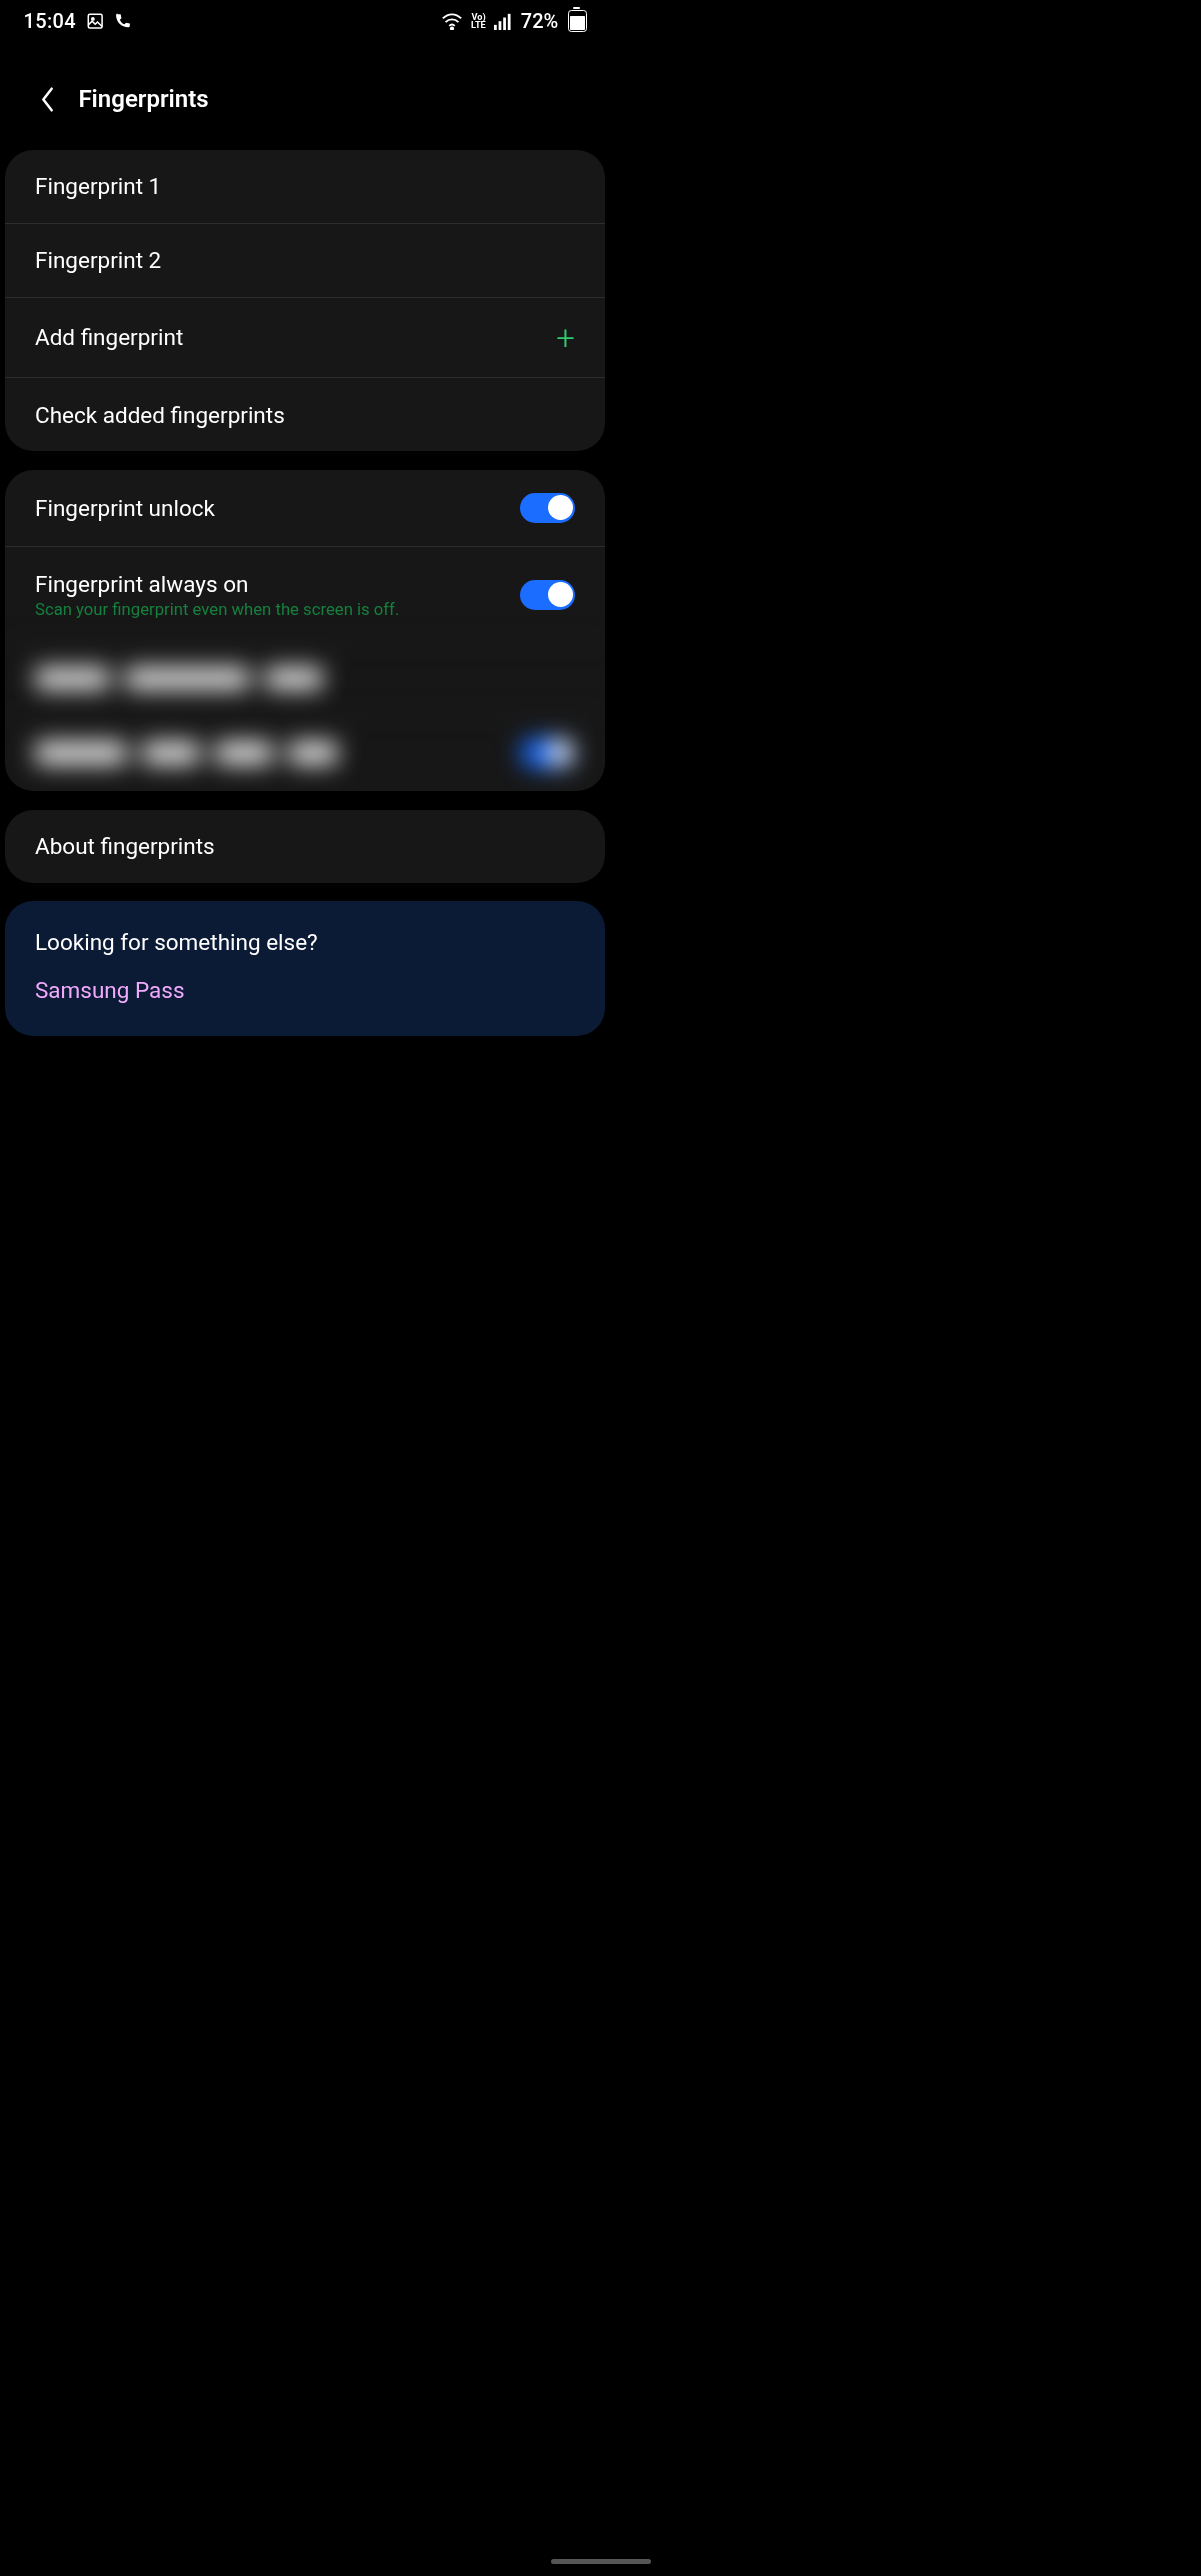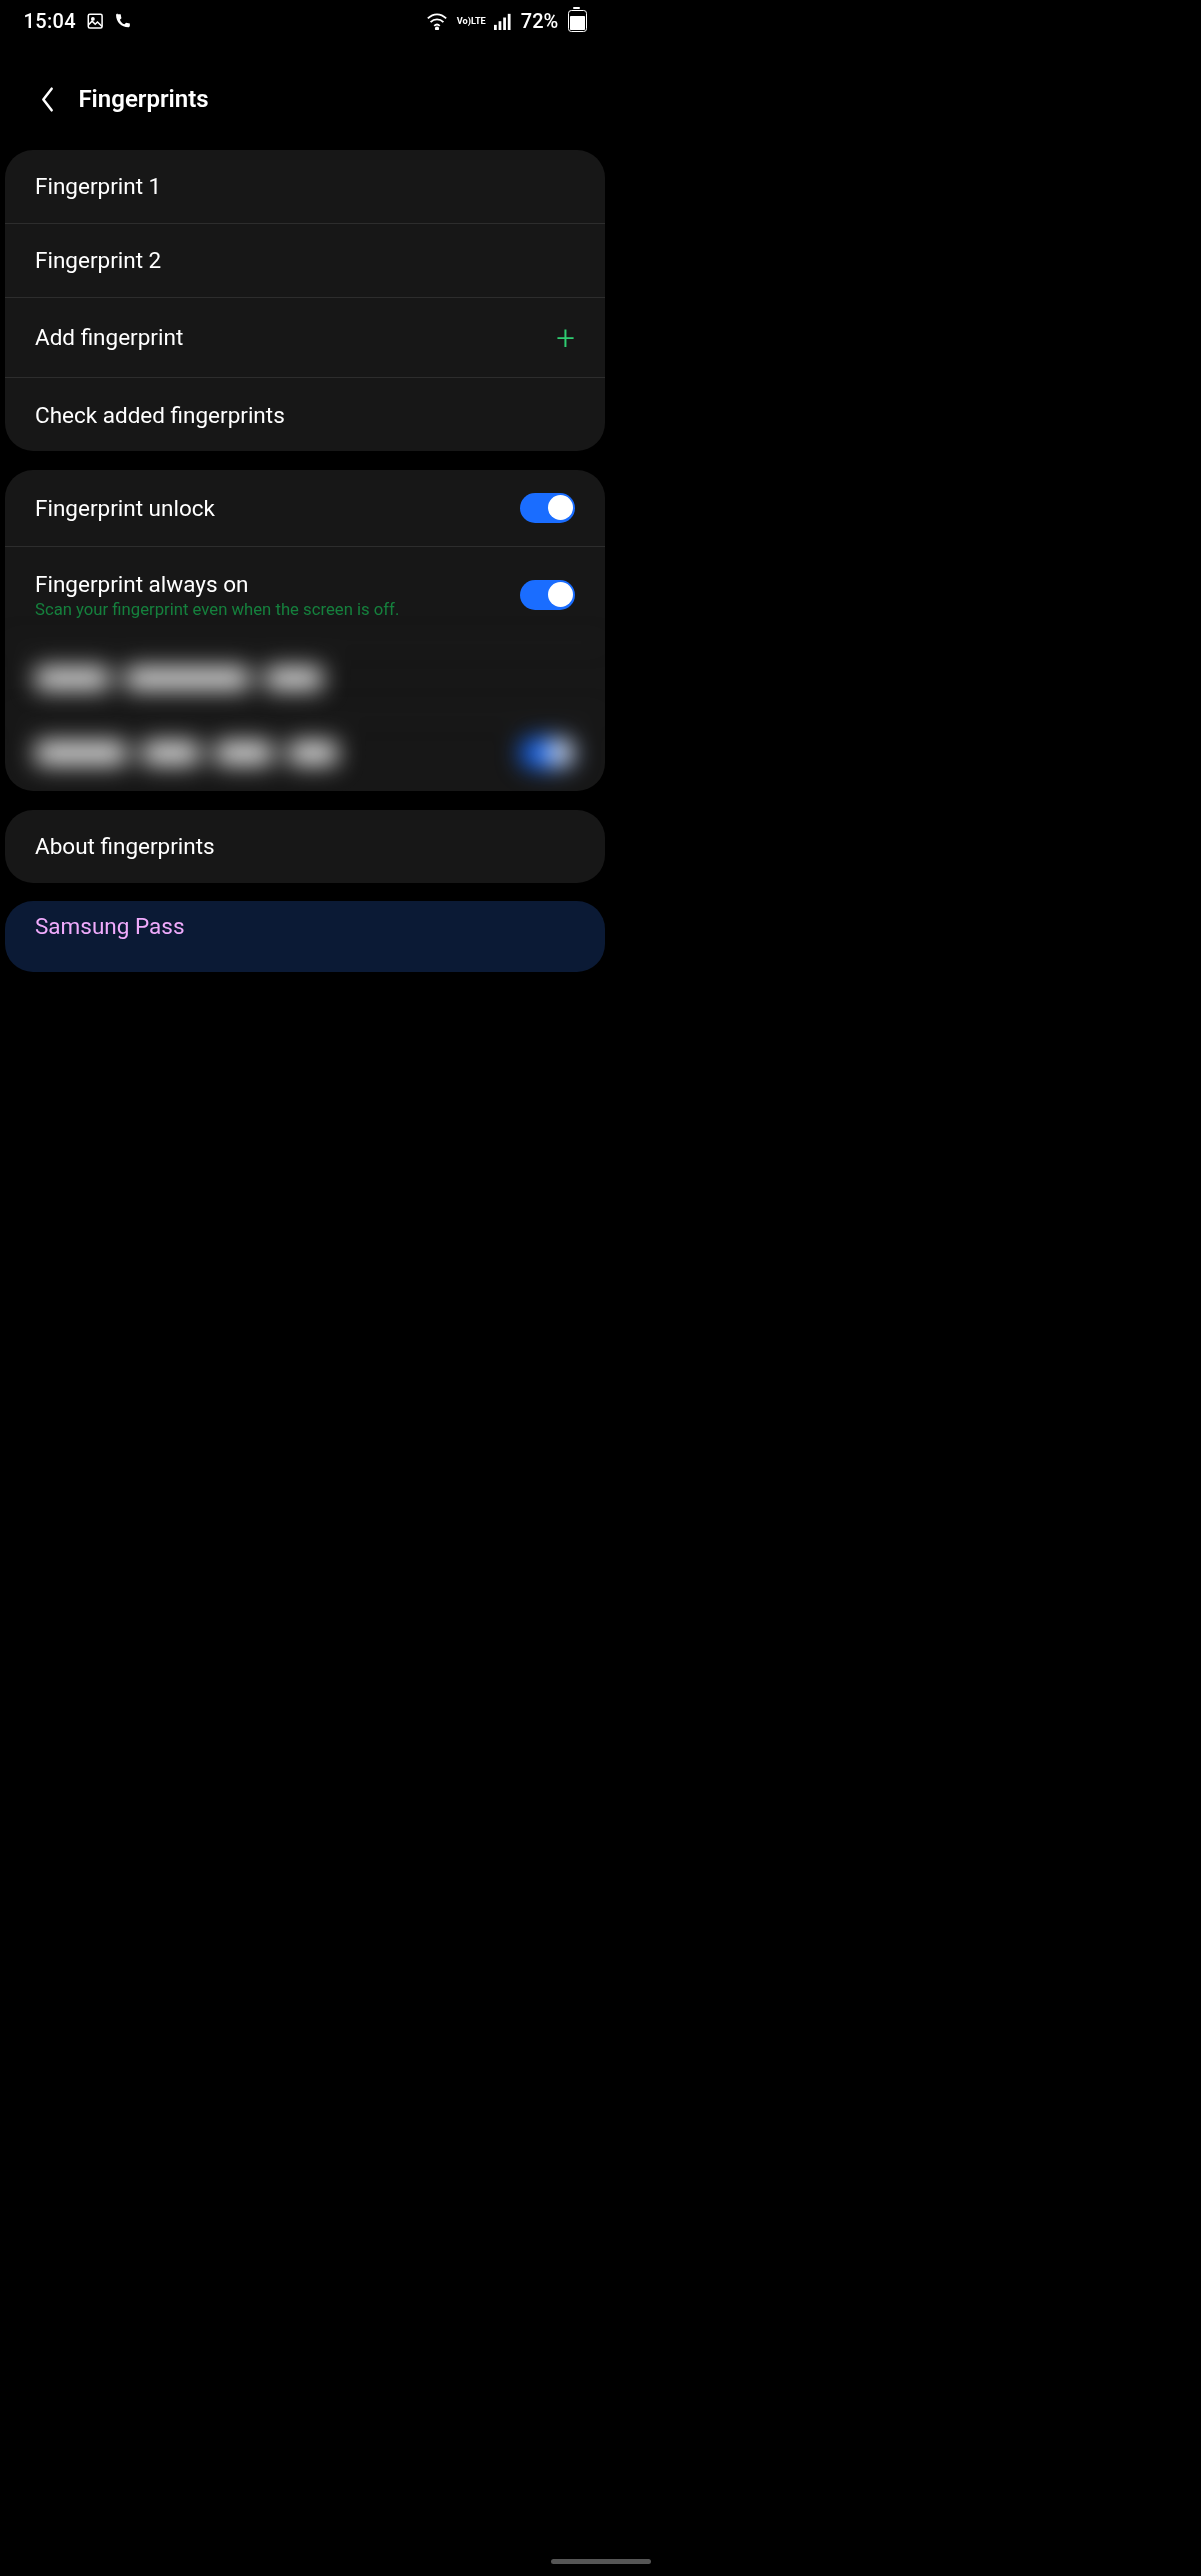--- a/index.html
+++ b/index.html
@@ -19,21 +19,21 @@
     justify-content: space-between;
     align-items: center;
     padding: 0 23.4px;
     font-size: 20px;
     font-weight: 500;
   }
   .status-left, .status-right { display: flex; align-items: center; gap: 8.3px; }
   .status-left .clock { margin-right: 2px; letter-spacing: 0.4px; }
   .status-icon { display: inline-flex; align-items: center; justify-content: center; }
   .lte {
-    font-size: 9.2px; line-height: 8.3px; font-weight: 700; display:flex; flex-direction:row; align-items:flex-end;
+    font-size: 9.2px; line-height: 8.3px; font-weight: 700; display:flex; flex-direction:column; align-items:flex-end;
   }
   .battery {
     width: 18.4px; height: 22px; border: 1.7px solid #fff; border-radius: 3.3px; position: relative; margin-left: 1.7px;
   }
   .battery::before {
     content:""; position:absolute; top:-4.2px; left:4.2px; width:6.7px; height:2.5px; background:#fff; border-radius:1.7px;
   }
   .battery .fill {
     position:absolute; bottom:0.8px; left:0.8px; right:0.8px; height:70%; background:#fff; border-radius:0.8px;
   }
@@ -215,19 +215,20 @@
 
   <div class="card">
     <div class="row">
       <div class="row-text">
           <div class="title">About fingerprints</div>
         </div>
     </div>
   </div>
 
   <div class="card card-link">
+    <div class="lead">Looking for something else?</div>
     <div class="link">Samsung Pass</div>
   </div>
 
 </div>
 
 <div class="nav-handle"></div>
 
 
 </body></html>

